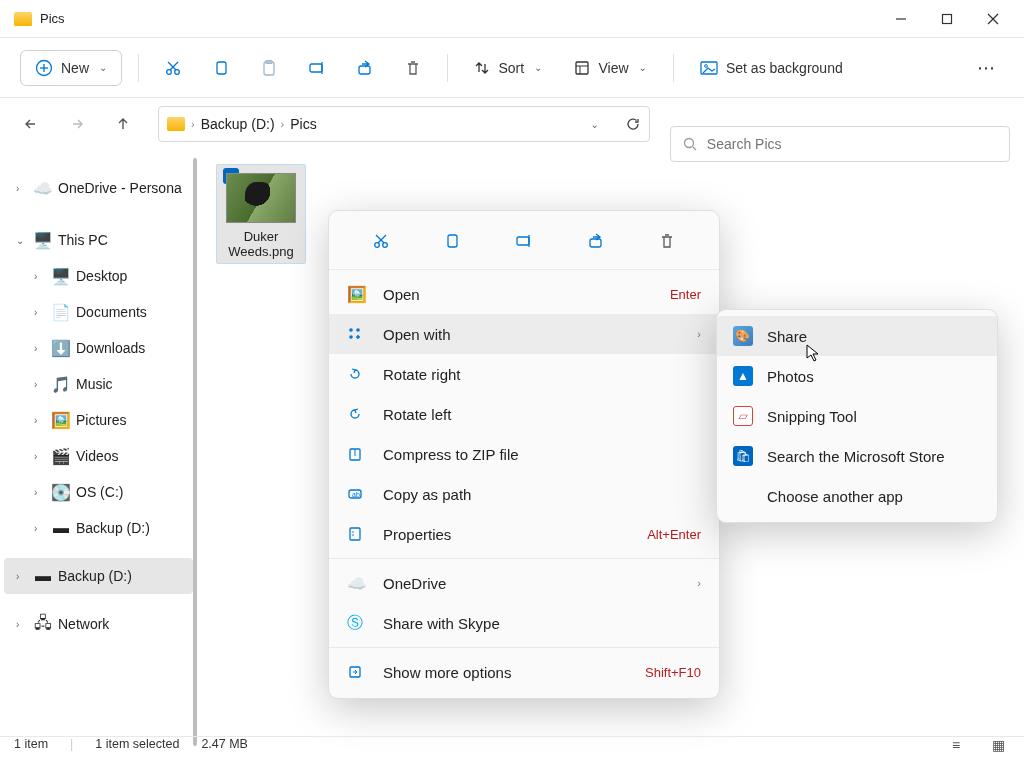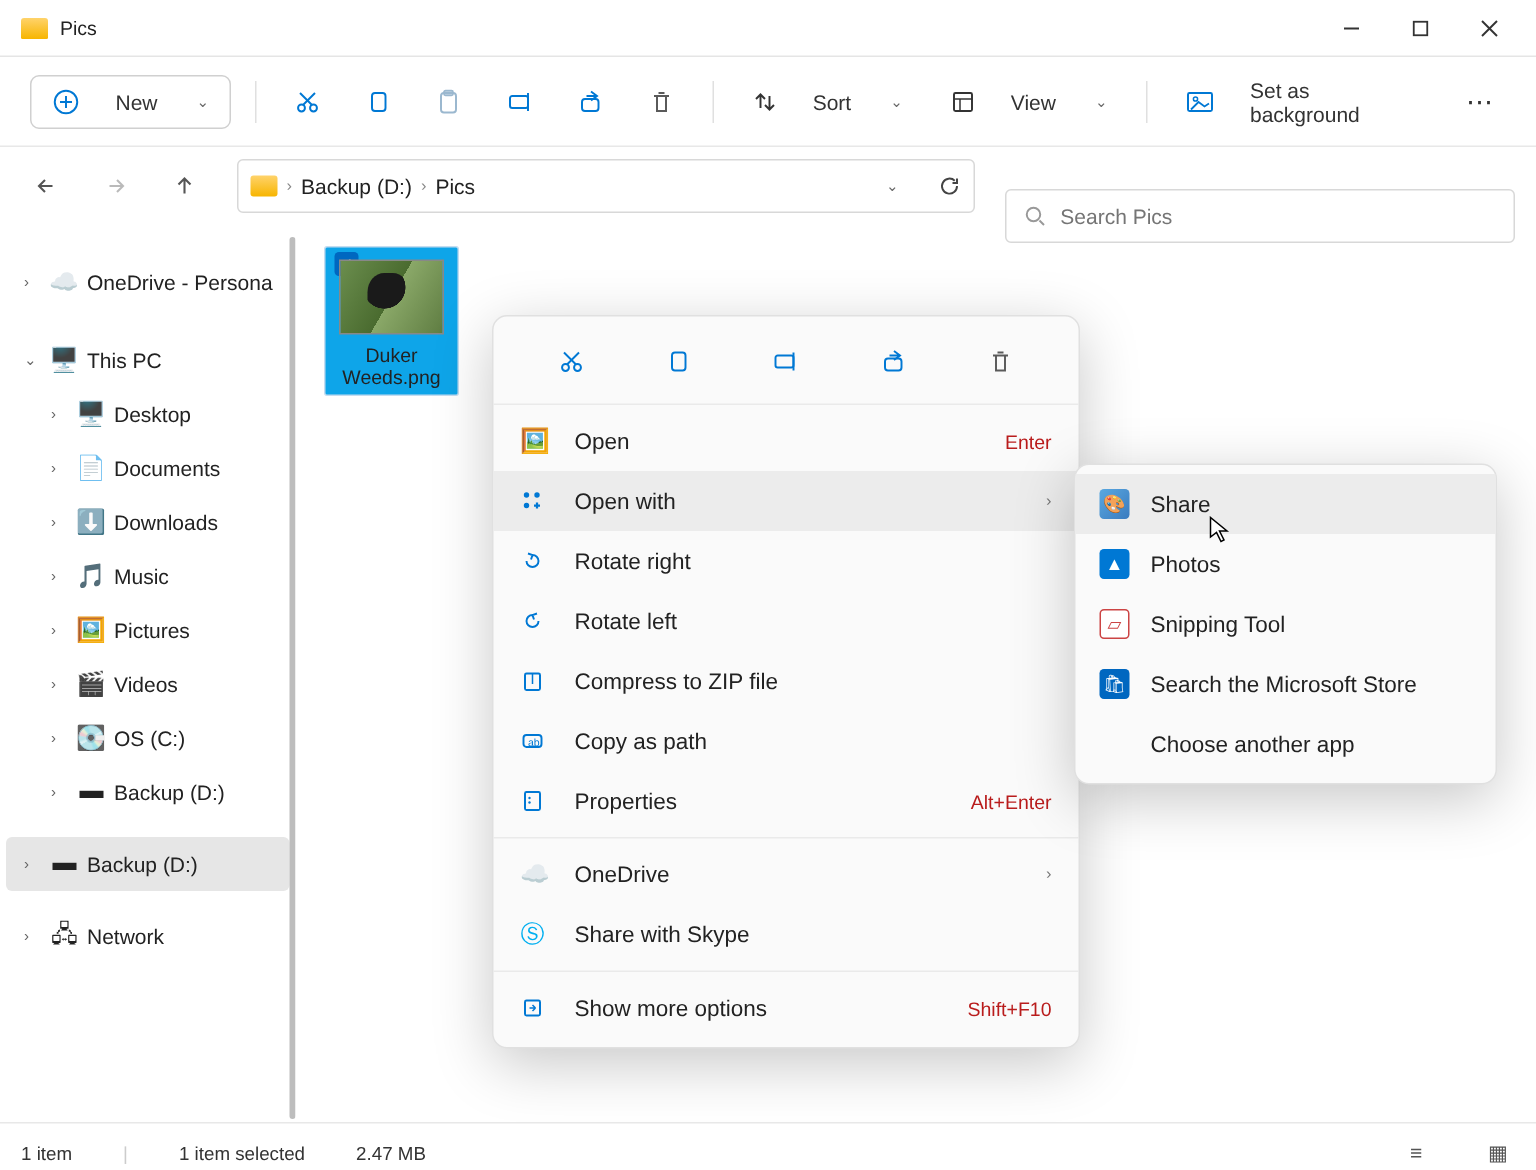--- a/index.html
+++ b/index.html
@@ -7,21 +7,21 @@
 
 
 .titlebar { height: 38px; display: flex; align-items: center; padding: 0 8px; border-bottom: 1px solid #e5e5e5; }
 .titlebar .folder-ico { width: 18px; height: 14px; background: linear-gradient(#ffd36b,#f7b500); border-radius: 2px 2px 1px 1px; margin-right: 8px; margin-left: 6px; }
 .titlebar .title { font-size: 13px; color: #222; flex: 1; }
 .winbtns { display: flex; }
 .winbtn { width: 46px; height: 32px; display: flex; align-items: center; justify-content: center; font-size: 13px; color: #333; }
 
 
 .toolbar { height: 60px; display: flex; align-items: center; padding: 0 20px; gap: 12px; border-bottom: 1px solid #e8e8e8; }
-.tbtn { display: flex; align-items: center; gap: 24px; height: 36px; padding: 0 10px; border-radius: 4px; color: #333; font-size: 14px; }
+.tbtn { display: flex; align-items: center; gap: 8px; height: 36px; padding: 0 10px; border-radius: 4px; color: #333; font-size: 14px; }
 .tbtn .ic { color: #0078d4; }
 .newbtn { border: 1px solid #d0d0d0; padding: 0 14px; border-radius: 6px; }
 .sep { width: 1px; height: 28px; background: #e0e0e0; margin: 0 4px; }
 .icbtn { width: 36px; height: 36px; display: flex; align-items: center; justify-content: center; color: #0078d4; font-size: 18px; }
 .chev { font-size: 10px; color: #666; margin-left: 2px; }
 
 
 .navrow { height: 52px; display: flex; align-items: center; padding: 0 14px; gap: 12px; }
 .navbtn { width: 34px; height: 34px; display: flex; align-items: center; justify-content: center; color: #666; font-size: 16px; }
 .crumb { flex: 1; height: 36px; border: 1px solid #d8d8d8; border-radius: 4px; display: flex; align-items: center; padding: 0 8px; gap: 6px; font-size: 14px; color: #222; margin-left: 6px; }
@@ -36,21 +36,21 @@
 .side { width: 198px; padding: 20px 4px; overflow: hidden; border-right: 1px solid transparent; position: relative; }
 .divider { position: absolute; right: 0; top: 8px; bottom: 8px; width: 4px; background: #bdbdbd; border-radius: 2px; }
 .tree-item { display: flex; align-items: center; height: 36px; padding-left: 12px; font-size: 14px; color: #222; gap: 6px; border-radius: 4px; }
 .tree-item.sel { background: #e6e6e6; }
 .tree-item.sub { padding-left: 30px; }
 .tree-item .exp { width: 12px; font-size: 10px; color: #666; }
 .tico { width: 18px; height: 18px; display: flex; align-items: center; justify-content: center; font-size: 16px; }
 
 
 .content { flex: 1; padding: 14px 18px; position: relative; }
-.file { width: 90px; text-align: center; font-size: 13px; color: #222; padding: 4px; border: 1px solid #c3dcf0; background: #0ea5e9; border-radius: 2px; position: relative; }
+.file { width: 90px; text-align: center; font-size: 13px; color: #222; padding: 4px; border: 1px solid #c3dcf0; background: #e5e5e5; border-radius: 2px; position: relative; }
 .file .check { position: absolute; top: 3px; left: 6px; width: 16px; height: 16px; background: #0067c0; border-radius: 3px; color: #fff; font-size: 11px; display: flex; align-items: center; justify-content: center; }
 .file .thumb { width: 70px; height: 50px; margin: 4px auto 6px; background: linear-gradient(120deg, #6b8e4e 0%, #4a6b2f 50%, #8aa868 50%, #5f7d42 100%); border: 1px solid #888; position: relative; }
 .file .thumb::after { content: ""; position: absolute; left: 18px; top: 8px; width: 28px; height: 32px; background: radial-gradient(circle at 40% 30%, #1a1a1a 0%, #1a1a1a 50%, transparent 51%); border-radius: 40% 40% 30% 30%; }
 
 
 .ctx { position: absolute; left: 328px; top: 210px; width: 392px; background: #fafafa; border-radius: 10px; box-shadow: 0 10px 40px rgba(0,0,0,0.22); padding: 8px 0 6px; border: 1px solid #e0e0e0; }
 .ctx-icons { display: flex; justify-content: space-around; padding: 8px 16px 10px; color: #0078d4; font-size: 18px; }
 .ctx-icons .cic { width: 36px; height: 28px; display: flex; align-items: center; justify-content: center; }
 .ctx hr { border: none; border-top: 1px solid #eaeaea; margin: 4px 0; }
 .ctx-item { display: flex; align-items: center; height: 40px; padding: 0 18px; font-size: 15px; color: #222; gap: 16px; }
@@ -64,21 +64,21 @@
 .subctx { position: absolute; left: 716px; top: 309px; width: 282px; background: #fafafa; border-radius: 10px; box-shadow: 0 10px 40px rgba(0,0,0,0.22); padding: 6px 0; border: 1px solid #e0e0e0; }
 .sub-item { display: flex; align-items: center; height: 40px; padding: 0 16px; font-size: 15px; color: #222; gap: 14px; }
 .sub-item.hov { background: #ececec; }
 .sub-item .sic { width: 20px; height: 20px; background: #0078d4; border-radius: 3px; display: flex; align-items: center; justify-content: center; font-size: 12px; color: #fff; }
 .sub-item .sic.paint { background: linear-gradient(135deg,#5aa8e0,#3a7bbf); }
 .sub-item .sic.snip { background: #fff; border: 1px solid #c44; color: #c44; }
 .sub-item .sic.store { background: #0067c0; }
 .sub-item .sic.none { background: transparent; }
 
 
-.status { position: absolute; bottom: 4px; left: 0; right: 0; height: 28px; border-top: 1px solid #e8e8e8; display: flex; align-items: flex-end; padding: 0 14px; font-size: 12.5px; color: #333; gap: 34px; }
+.status { position: absolute; bottom: 16px; left: 0; right: 0; height: 28px; border-top: 1px solid #e8e8e8; display: flex; align-items: flex-start; padding: 0 14px; font-size: 12.5px; color: #333; gap: 22px; }
 .status .sp { flex: 1; }
 .status .vic { width: 18px; font-size: 14px; color: #555; }
 
 
 .cursor { position: absolute; left: 806px; top: 344px; font-size: 14px; color: #000; z-index: 99; pointer-events: none; }
 
 svg { display: block; }
 </style>
 </head>
 <body>

